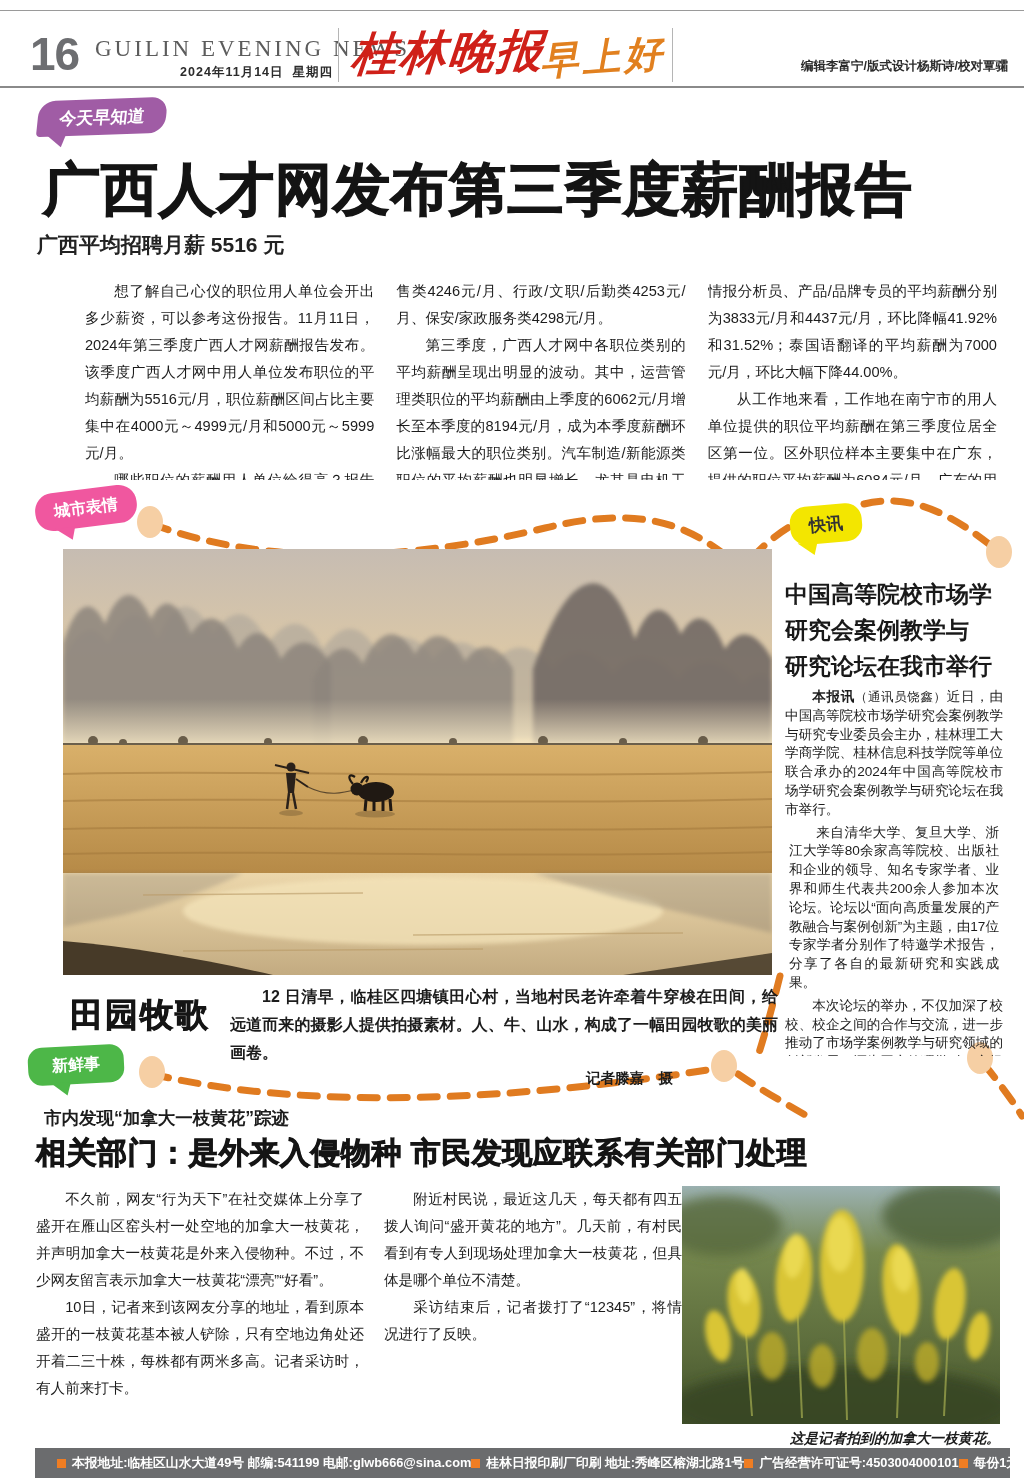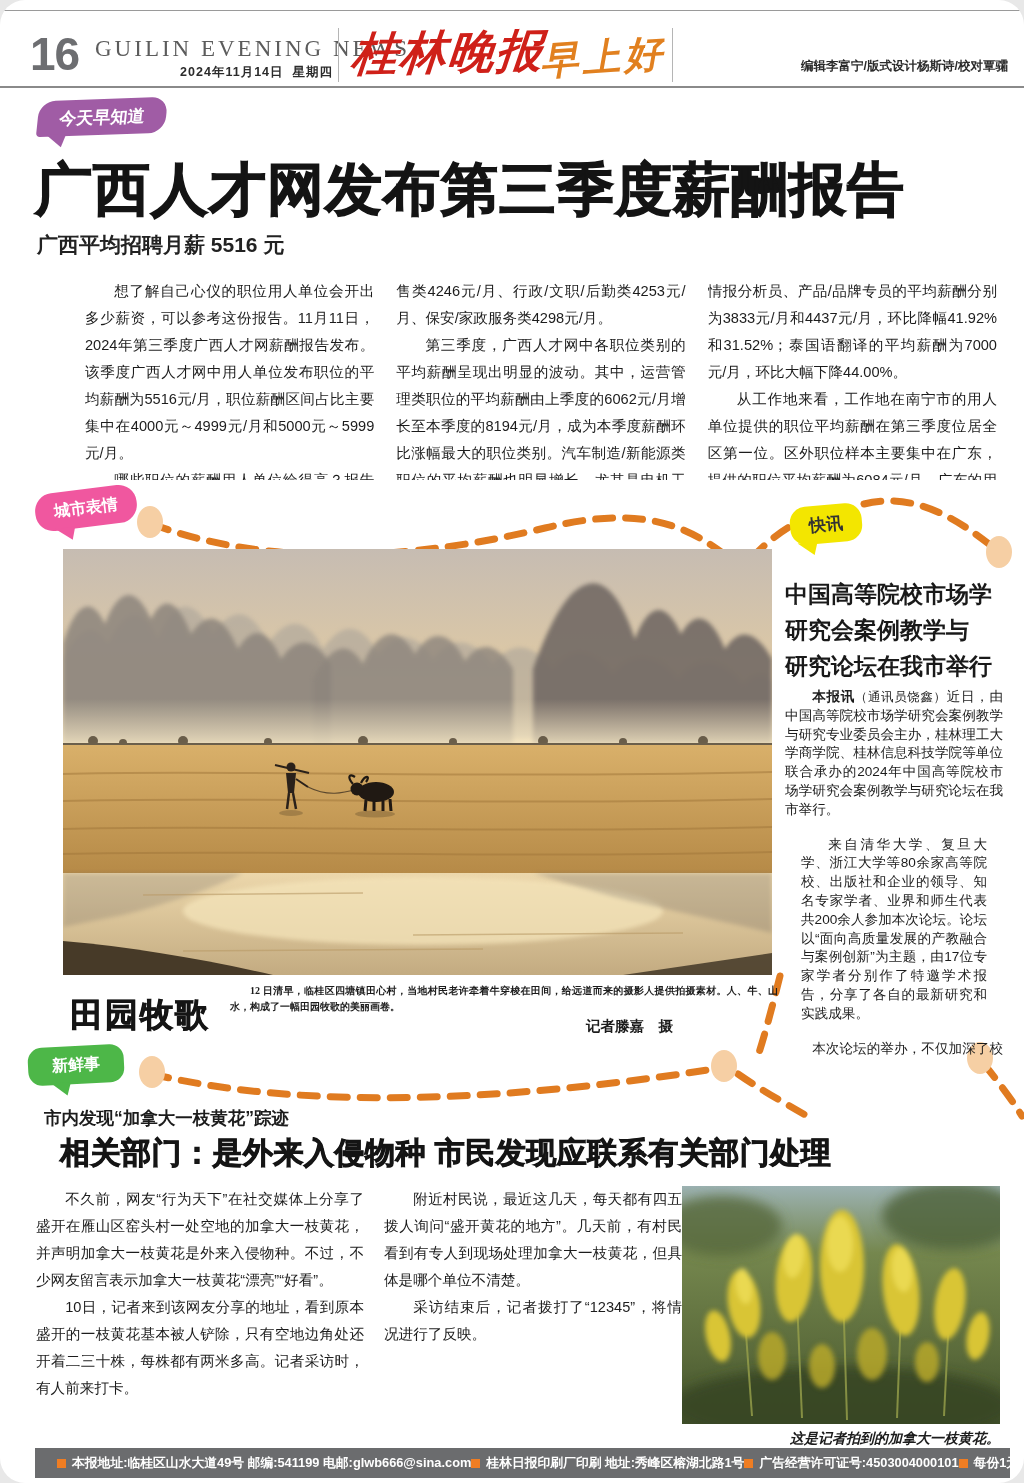--- a/index.html
+++ b/index.html
@@ -1,17 +1,17 @@
 <!DOCTYPE html>
 <html><head>
 <meta charset="utf-8">
 <style>
   html,body{margin:0;padding:0;background:#e8e8e8;}
   .page{position:relative;width:1024px;height:1483px;background:#ffffff;overflow:hidden;
-        font-family:"Liberation Sans","DejaVu Sans",sans-serif;color:#1c1c1c;border-radius:25px;}
+        font-family:"Liberation Sans","DejaVu Sans",sans-serif;color:#1c1c1c;}
   .abs{position:absolute;}
   .rule{background:#9a9a9a;}
   
   .pagenum{font-size:46px;font-weight:700;color:#6d6e71;letter-spacing:-1px;}
   .paper-en{font-family:"Liberation Serif","DejaVu Serif",serif;font-size:23px;color:#5c5c5c;letter-spacing:3px;}
   .date-line{font-size:12.5px;font-weight:700;color:#2b2b2b;letter-spacing:1px;}
   .masthead{font-family:"DejaVu Serif","Liberation Serif",serif;font-style:italic;font-weight:900;
             font-size:46px;color:#cf2019;transform:skewX(-6deg) rotate(-1deg);letter-spacing:2px;}
   .greeting{font-family:"DejaVu Serif","Liberation Serif",serif;font-style:italic;font-weight:900;
             font-size:38px;color:#e1801f;transform:rotate(-4deg);letter-spacing:4px;}
@@ -36,25 +36,25 @@
   .col{flex:1;overflow:hidden;}
   .p{margin:0;font-size:14.6px;line-height:27px;text-align:justify;}
   .ind{text-indent:2em;}
   .lbl{font-weight:900;}
   .byl{font-size:12.5px;font-family:"Liberation Serif","DejaVu Serif",serif;}
   
   .brief-h{font-size:23px;font-weight:900;line-height:36px;color:#191919;}
   .brief-p{font-size:13.6px;line-height:18.8px;}
   
   .photo-title{font-size:33px;font-weight:900;letter-spacing:2px;-webkit-text-stroke:0.8px #141414;}
-  .photo-cap{font-size:10px;font-weight:700;line-height:16px;text-align:justify;font-family:Liberation Serif, serif;}
+  .photo-cap{font-size:16px;font-weight:700;line-height:28px;text-align:justify;}
   .photo-credit{font-size:14.5px;font-weight:700;text-align:right;padding-right:105px;margin-top:2px;}
   
   .kicker{font-size:17.5px;font-weight:700;}
-  .headline2{font-size:30px;font-weight:900;letter-spacing:0.5px;-webkit-text-stroke:0.9px #141414;white-space:nowrap;margin-left:24px;}
+  .headline2{font-size:30px;font-weight:900;letter-spacing:0.5px;-webkit-text-stroke:0.9px #141414;white-space:nowrap;}
   .fcap{font-size:14px;font-weight:700;text-align:right;font-style:italic;}
   
   .footer{background:#6b6c6e;color:#fff;display:flex;align-items:center;justify-content:space-between;
           padding:0 22px;font-size:12.8px;font-weight:700;}
   .fitem{display:flex;align-items:center;white-space:nowrap;}
   .sq{display:inline-block;width:9px;height:9px;background:#ef7d23;margin-right:6px;flex:none;}
   svg{display:block;}
   .deco{pointer-events:none;}
 </style>
 </head>
@@ -71,21 +71,21 @@
   <div class="abs" style="left:338px;top:28px;width:1px;height:54px;background:#b5b5b5;"></div>
   <div class="abs masthead" style="left:352px;top:22px;">桂林晚报</div>
   <div class="abs greeting" style="left:540px;top:32px;">早上好</div>
   <div class="abs" style="left:672px;top:28px;width:1px;height:54px;background:#b5b5b5;"></div>
   <div class="abs credits" style="right:16px;top:58px;">编辑李富宁/版式设计杨斯诗/校对覃骦</div>
   <div class="abs rule" style="left:0;top:86px;width:1024px;height:2px;background:#8a8a8a;"></div>
 
   <div class="abs bubble b-purple" style="left:38px;top:99px;width:128px;height:36px;">
     <span>今天早知道</span>
   </div>
-  <div class="abs headline" style="left:35px;top:152px;">广西人才网发布第三季度薪酬报告</div>
+  <div class="abs headline" style="left:43px;top:152px;">广西人才网发布第三季度薪酬报告</div>
   <div class="abs subhead" style="left:37px;top:231px;">广西平均招聘月薪 5516 元</div>
 
   <div class="abs cols" style="left:85px;top:278px;width:912px;height:202px;">
     <div class="col">
       <p class="p ind">想了解自己心仪的职位用人单位会开出多少薪资，可以参考这份报告。11月11日，2024年第三季度广西人才网薪酬报告发布。该季度广西人才网中用人单位发布职位的平均薪酬为5516元/月，职位薪酬区间占比主要集中在4000元～4999元/月和5000元～5999元/月。</p>
       <p class="p ind">哪些职位的薪酬用人单位给得高？报告数据显示，薪酬最高的前五位职位类别分别为：高级管理类10142元/月、销售类8676元/月、矿产/测绘类8588元/月、后端开发类8427元/月、移动开发类8333元/月。而薪酬最低的前五位职位类别为：交通运输类3925元/月、酒店/旅游类4099元/月、商场/超市/零</p>
     </div>
     <div class="col">
       <p class="p">售类4246元/月、行政/文职/后勤类4253元/月、保安/家政服务类4298元/月。</p>
       <p class="p ind">第三季度，广西人才网中各职位类别的平均薪酬呈现出明显的波动。其中，运营管理类职位的平均薪酬由上季度的6062元/月增长至本季度的8194元/月，成为本季度薪酬环比涨幅最大的职位类别。汽车制造/新能源类职位的平均薪酬也明显增长，尤其是电机工程师和动力系统工程师，平均薪酬分别为17500元/月和14000元/月，环比涨幅分别高达300.03%和154.56%。</p>
@@ -225,21 +225,21 @@
     <div class="photo-credit">记者滕嘉　摄</div>
   </div>
 
   <div class="abs brief-h" style="left:785px;top:576px;width:222px;">
     <div>中国高等院校市场学</div>
     <div>研究会案例教学与</div>
     <div>研究论坛在我市举行</div>
   </div>
   <div class="abs" style="left:785px;top:688px;width:218px;height:368px;overflow:hidden;">
     <p class="p brief-p ind" style="margin:0;"><span class="lbl">本报讯</span><span class="byl">（通讯员饶鑫）</span><span>近日，由中国高等院校市场学研究会案例教学与研究专业委员会主办，桂林理工大学商学院、桂林信息科技学院等单位联合承办的2024年中国高等院校市场学研究会案例教学与研究论坛在我市举行。</span></p>
-    <p class="p brief-p ind" style="margin:16px;">来自清华大学、复旦大学、浙江大学等80余家高等院校、出版社和企业的领导、知名专家学者、业界和师生代表共200余人参加本次论坛。论坛以“面向高质量发展的产教融合与案例创新”为主题，由17位专家学者分别作了特邀学术报告，分享了各自的最新研究和实践成果。</p>
+    <p class="p brief-p ind" style="margin:4px;">来自清华大学、复旦大学、浙江大学等80余家高等院校、出版社和企业的领导、知名专家学者、业界和师生代表共200余人参加本次论坛。论坛以“面向高质量发展的产教融合与案例创新”为主题，由17位专家学者分别作了特邀学术报告，分享了各自的最新研究和实践成果。</p>
     <p class="p brief-p ind" style="margin:0;">本次论坛的举办，不仅加深了校校、校企之间的合作与交流，进一步推动了市场学案例教学与研究领域的创新发展，还为工商管理学科、市场营销学科的高质量发展注入了新的活力。</p>
   </div>
 
   <div class="abs bubble b-green" style="left:28px;top:1046px;width:96px;height:38px;z-index:6;">
     <span>新鲜事</span>
   </div>
   <div class="abs kicker" style="left:44px;top:1106px;">市内发现“加拿大一枝黄花”踪迹</div>
   <div class="abs headline2" style="left:36px;top:1133px;">相关部门：是外来入侵物种  市民发现应联系有关部门处理</div>
 
   <div class="abs" style="left:36px;top:1186px;width:328px;height:258px;overflow:hidden;">

